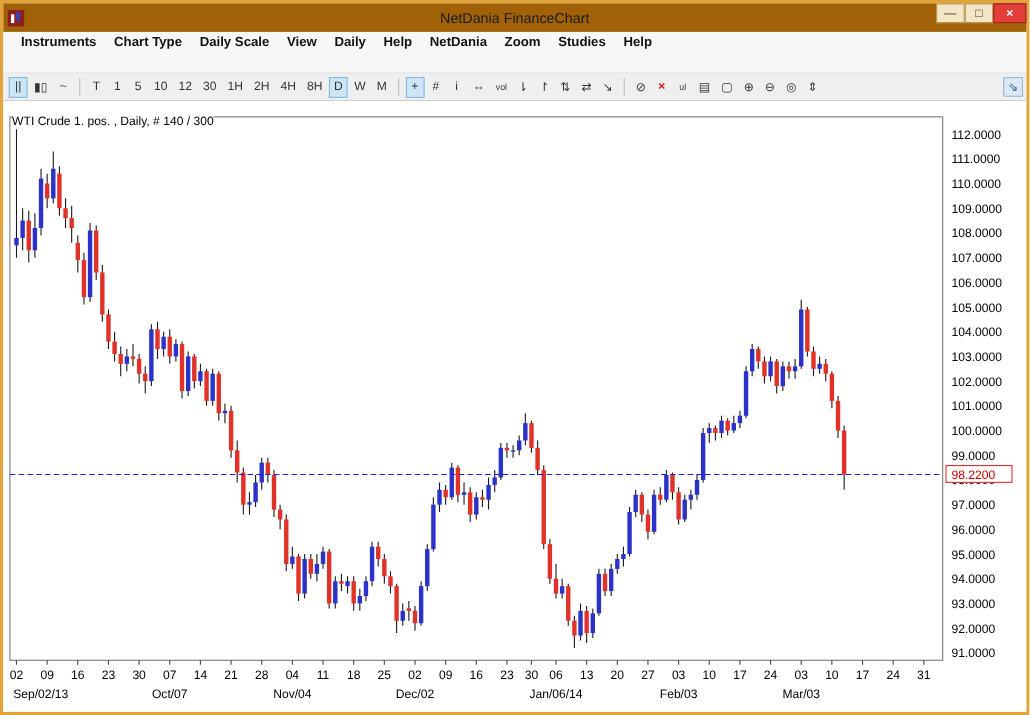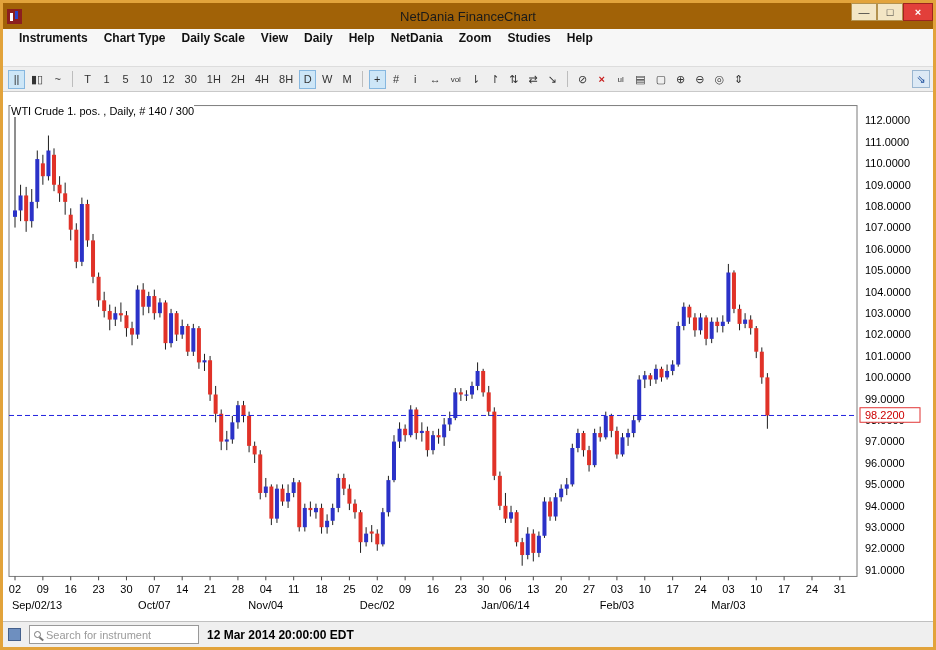--- a/index.html
+++ b/index.html
@@ -489,22 +489,14 @@
           <rect x="756.8266666666667" y="268.0454545454545" width="4" height="26.509090909091015" fill="#E03228"></rect>
           <line x1="764.4" y1="290.1363636363636" x2="764.4" y2="347.57272727272743" stroke="#1a1a1a" stroke-width="1"></line>
           <rect x="762.4" y="294.5545454545455" width="4" height="39.32181818181817" fill="#E03228"></rect>
         </g>
         <line x1="6" y1="333.8763636363637" x2="854" y2="333.8763636363637" stroke="#2020DD" stroke-width="1" stroke-dasharray="5,3"></line>
         <rect x="857" y="325.8763636363637" width="60" height="15" fill="#ffffff" stroke="#e03030"></rect>
         <text x="862" y="337.8763636363637" fill="#cc0000" font-size="11">98.2200</text>
       </svg>
   </div>
 
-  <div class="statusbar">
-    <span class="sq"></span>
-    <span class="searchbox">
-      <span class="mag"></span>
-      <input placeholder="Search for instrument" style="">
-    </span>
-    <span class="timestamp">12 Mar 2014 20:00:00 EDT</span>
-  </div>
 
 </div>
 
 </body></html>

